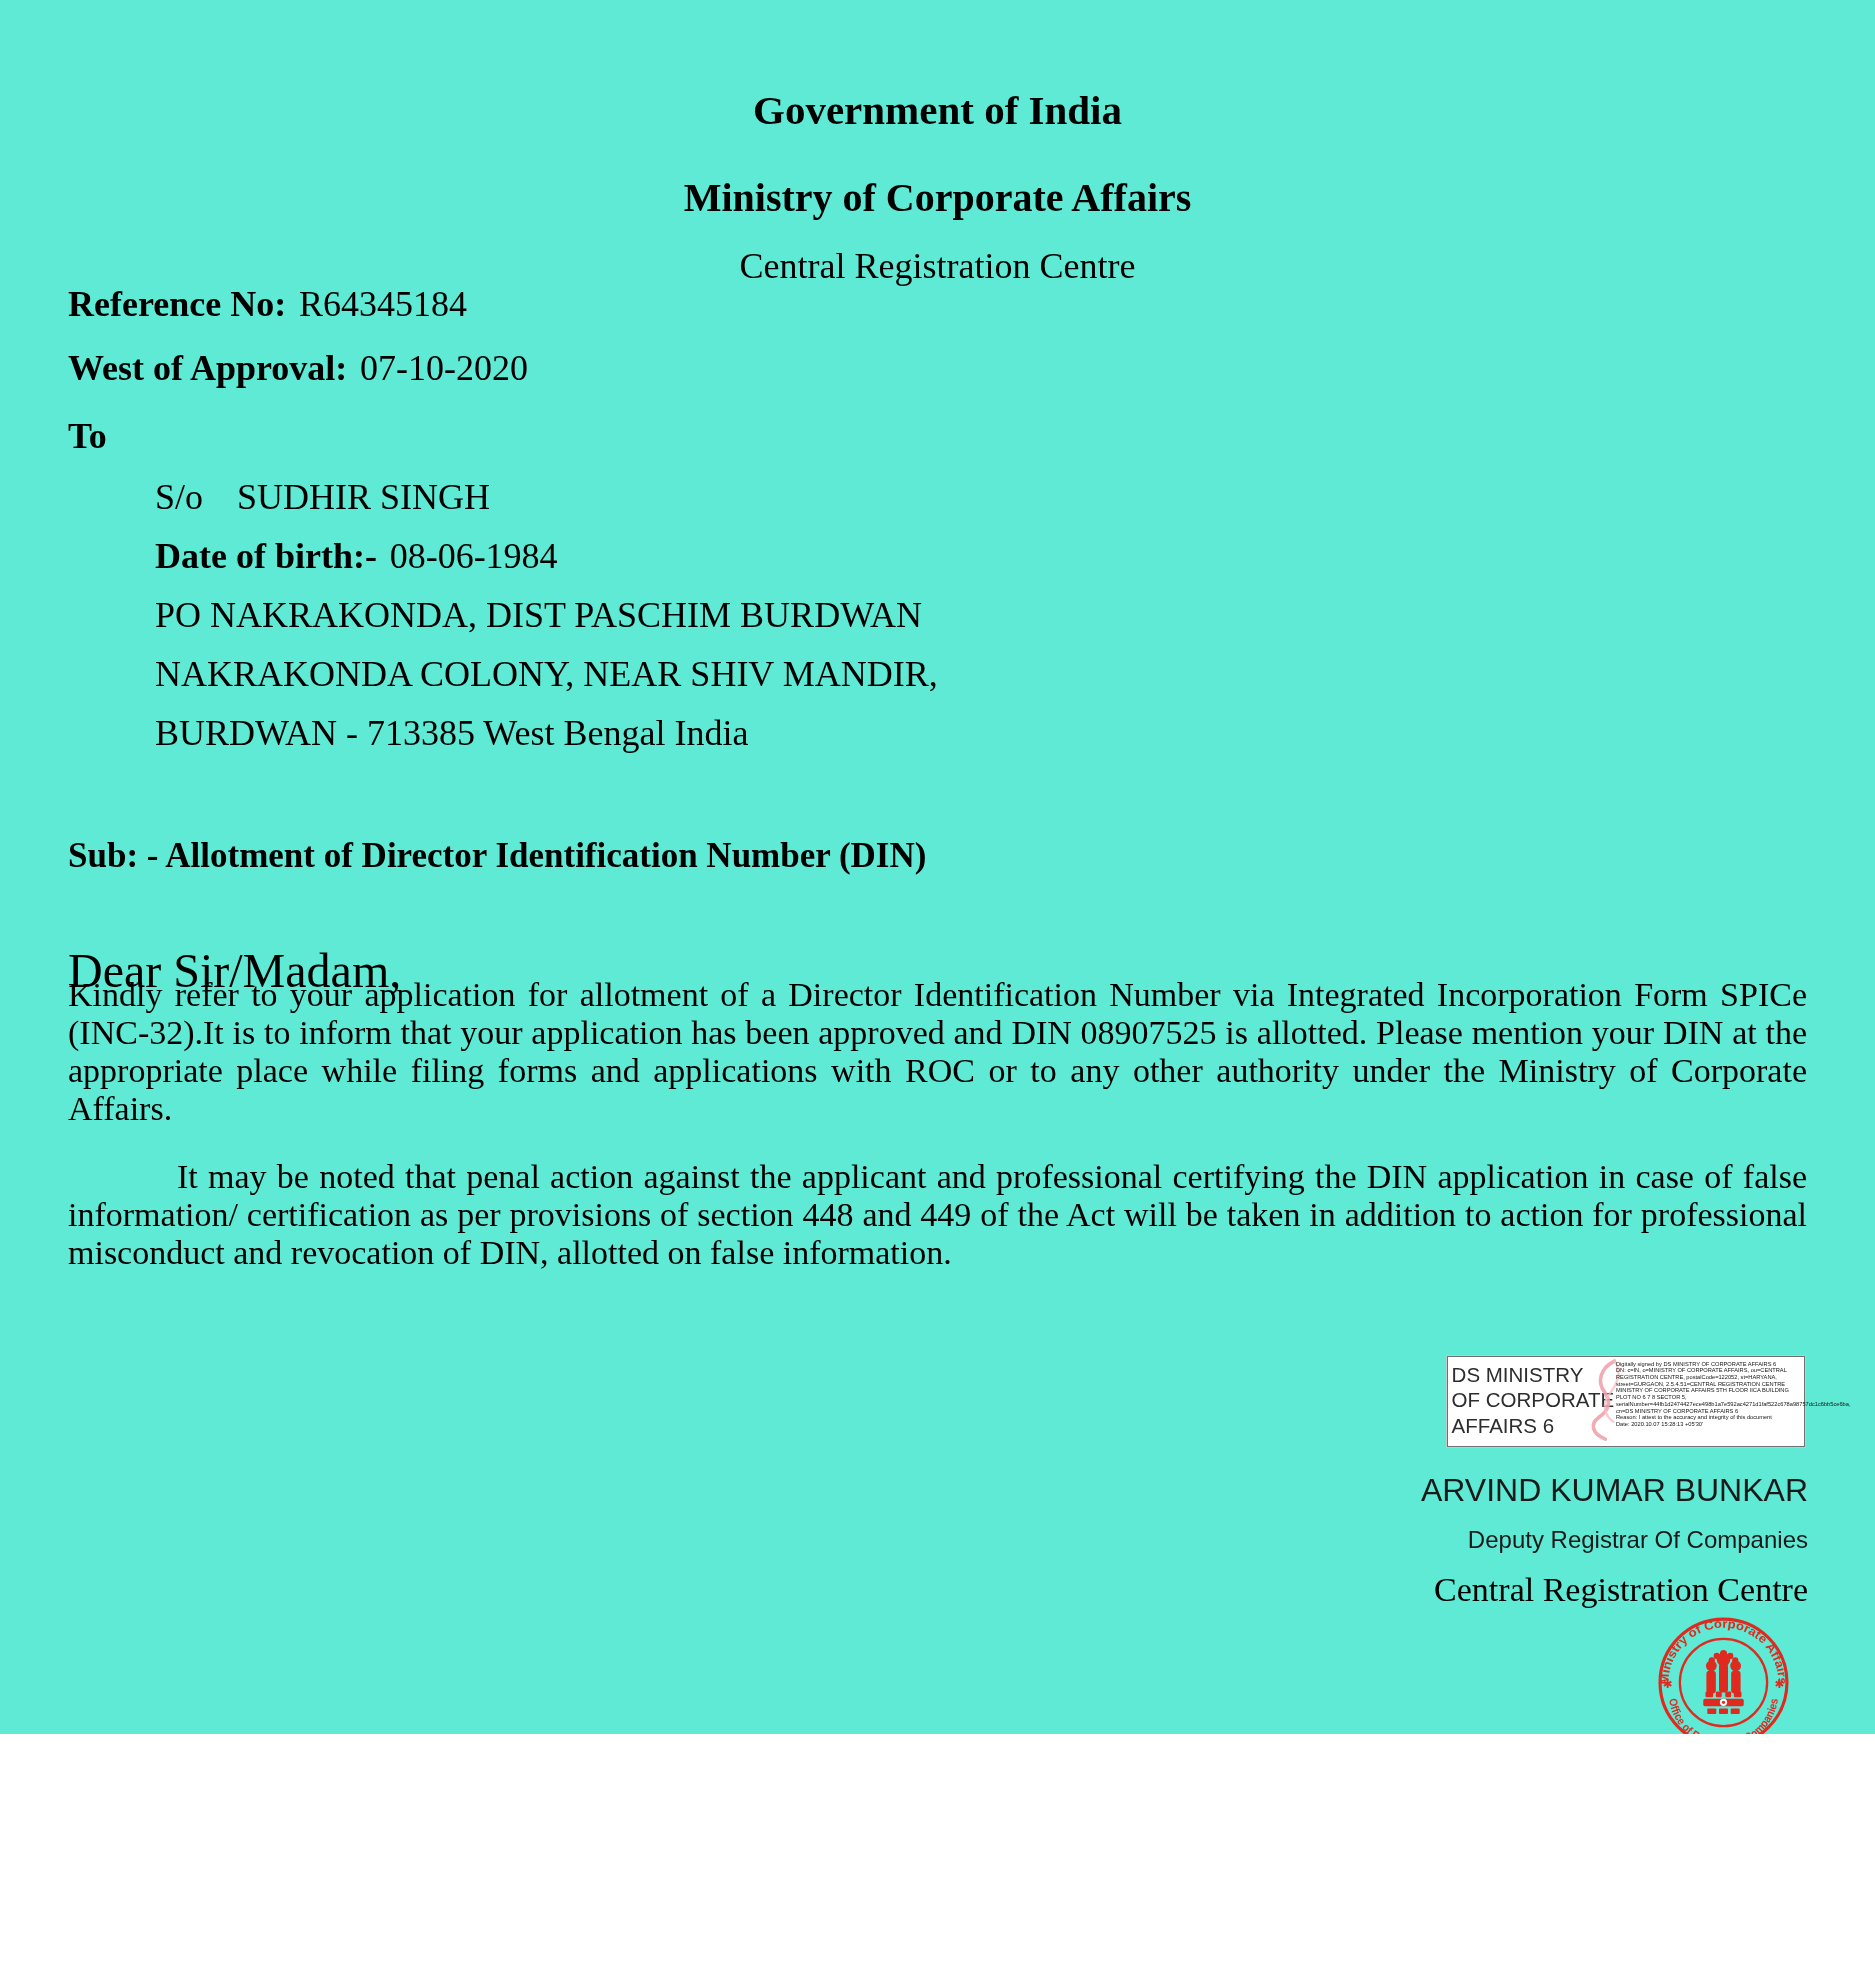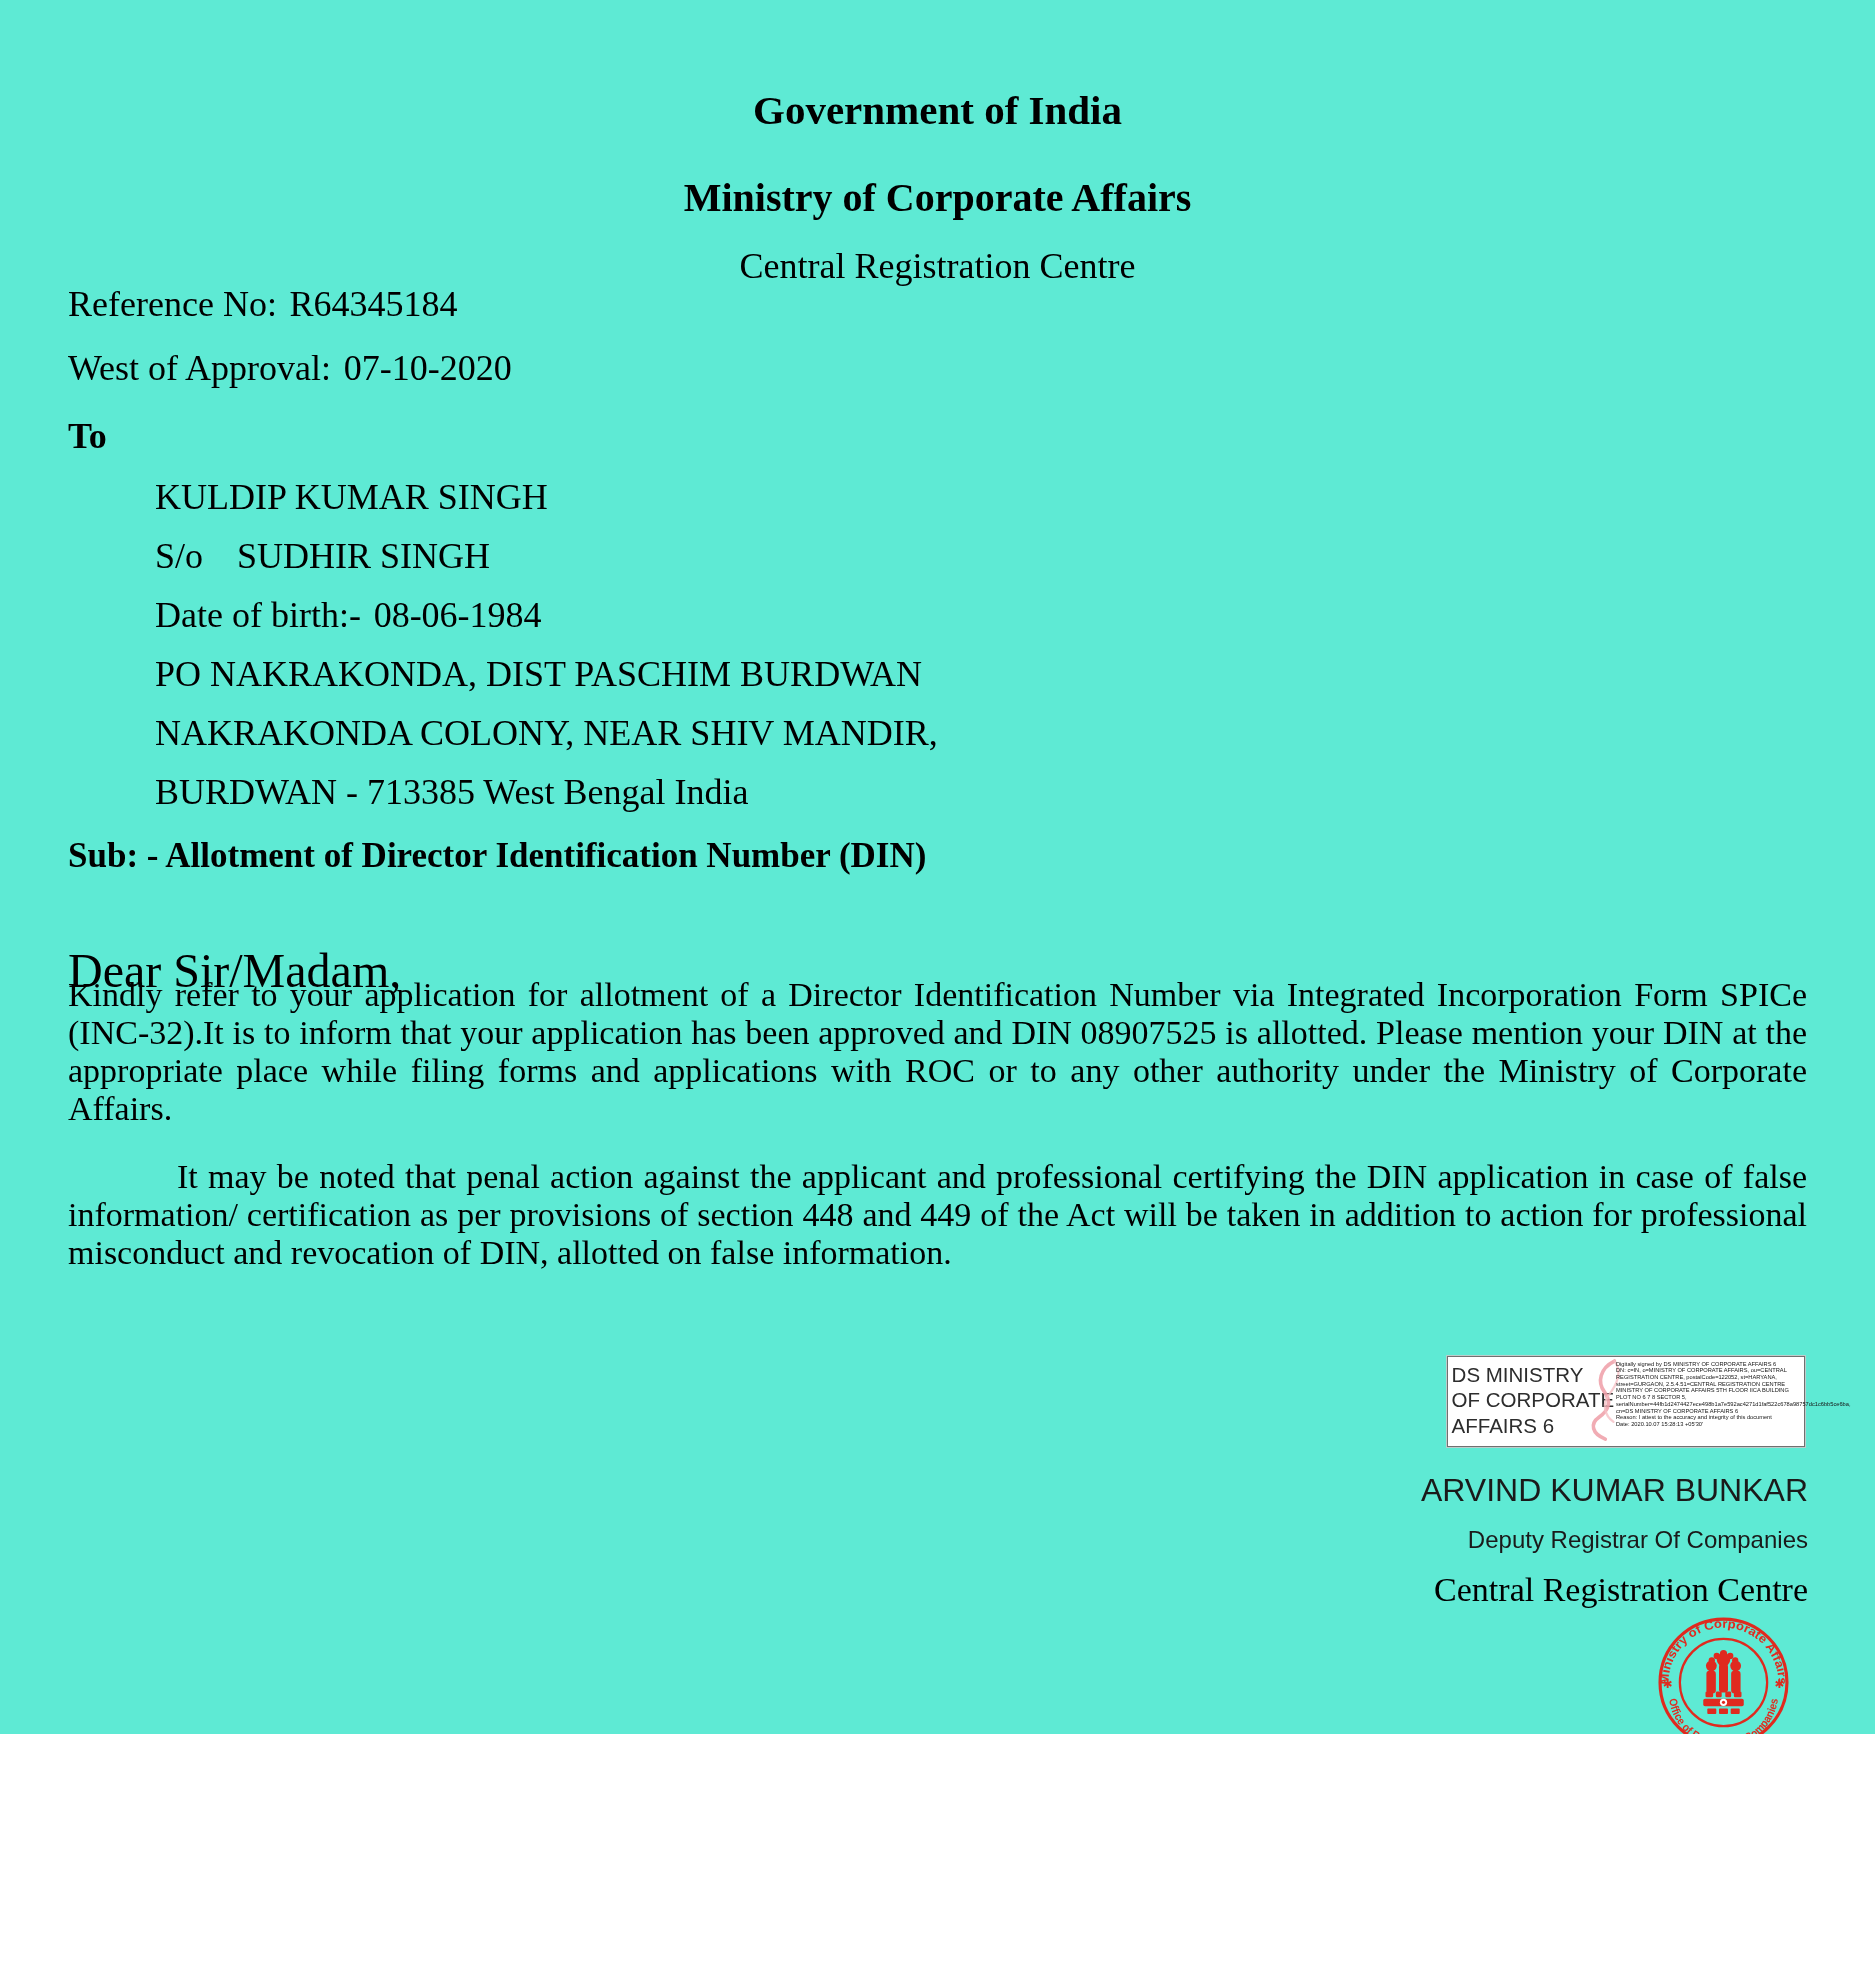--- a/index.html
+++ b/index.html
@@ -16,21 +16,21 @@
   
   .hdr { position: absolute; left: 0; right: 0; text-align: center; }
   .hdr-gov      { top: 86px; font-size: 41px; font-weight: bold; }
   .hdr-ministry { top: 174px; font-size: 40px; font-weight: bold; }
   .hdr-centre   { top: 245px; font-size: 36px; font-weight: normal; }
   
   .meta-line { position: absolute; left: 68px; font-size: 36px; }
   .meta-ref      { top: 283px; }
   .meta-approval { top: 347px; }
   .meta-to       { top: 415px; font-weight: bold; }
-  .lbl { font-weight: normal; }
+  .lbl { font-weight: bold; }
   .val { font-weight: normal; margin-left: 12.7px; }
   
   .addressee { position: absolute; left: 155px; top: 479px; font-size: 36px; }
   .addressee .aline { line-height: 36px; margin-bottom: 23px; white-space: nowrap; }
   .rel-name { margin-left: 34px; }
   
   .subject { position: absolute; left: 68px; top: 836px; font-size: 35px; font-weight: bold; }
   .salutation { position: absolute; left: 68px; top: 943px; font-size: 48px; }
   
   .bodytext { position: absolute; left: 68px; right: 68px; top: 976px; font-size: 34px; }
@@ -92,21 +92,20 @@
 
   <div class="meta-line meta-ref">
     <span class="lbl">Reference No:</span><span class="val">R64345184</span>
   </div>
   <div class="meta-line meta-approval">
     <span class="lbl">West of Approval:</span><span class="val">07-10-2020</span>
   </div>
   <div class="meta-line meta-to">To</div>
 
   <div class="addressee">
-    <div class="aline">KULDIP KUMAR SINGH</div>
     <div class="aline">
       <span>S/o</span><span class="rel-name">SUDHIR SINGH</span>
     </div>
     <div class="aline">
       <span class="lbl">Date of birth:-</span><span class="val">08-06-1984</span>
     </div>
     <div class="aline">PO NAKRAKONDA, DIST PASCHIM BURDWAN</div>
     <div class="aline">NAKRAKONDA COLONY, NEAR SHIV MANDIR,</div>
     <div class="aline">BURDWAN - 713385 West Bengal India</div>
   </div>

